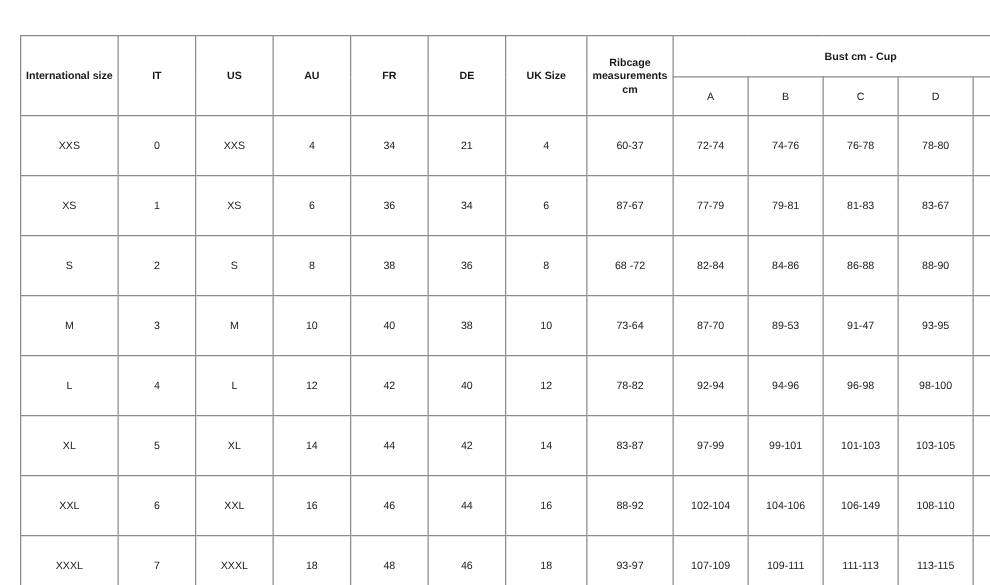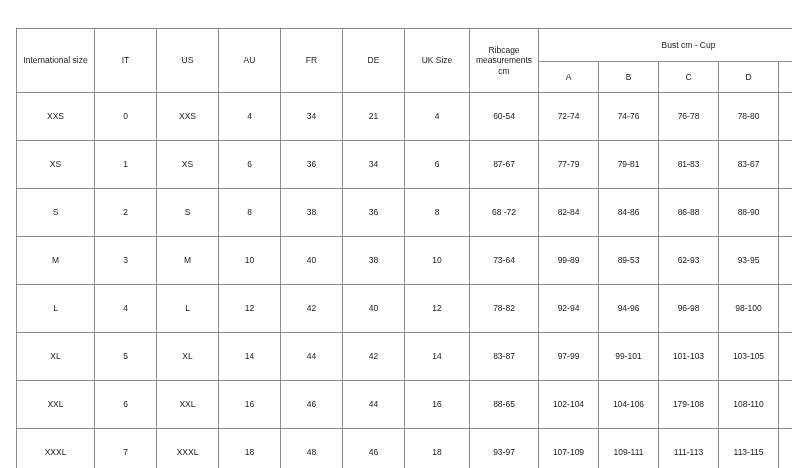--- a/index.html
+++ b/index.html
@@ -37,20 +37,21 @@
     text-align: center;
     vertical-align: middle;
     font-weight: normal;
     font-size: 8.5px;
     line-height: 1.25;
     color: #1a1a1a;
     padding: 2px 1px;
   }
   thead tr.head-row-1 th {
     height: 28px;
+    font-weight: bold;
   }
   thead tr.head-row-2 th {
     height: 26px;
   }
   tbody tr td {
     height: 43px;
   }
   th.tall {
     height: 54px;
   }
@@ -107,21 +108,21 @@
       </thead>
       <tbody>
         <tr>
           <td>XXS</td>
           <td>0</td>
           <td>XXS</td>
           <td>4</td>
           <td>34</td>
           <td>21</td>
           <td>4</td>
-          <td>60-54</td>
+          <td>60-37</td>
           <td>72-74</td>
           <td>74-76</td>
           <td>76-78</td>
           <td>78-80</td>
           <td>80-82</td>
         </tr>
         <tr>
           <td>XS</td>
           <td>1</td>
           <td>XS</td>
@@ -153,23 +154,23 @@
         </tr>
         <tr>
           <td>M</td>
           <td>3</td>
           <td>M</td>
           <td>10</td>
           <td>40</td>
           <td>38</td>
           <td>10</td>
           <td>73-64</td>
-          <td>99-89</td>
+          <td>87-70</td>
           <td>89-53</td>
-          <td>62-93</td>
+          <td>91-47</td>
           <td>93-95</td>
           <td>95-97</td>
         </tr>
         <tr>
           <td>L</td>
           <td>4</td>
           <td>L</td>
           <td>12</td>
           <td>42</td>
           <td>40</td>
@@ -197,24 +198,24 @@
           <td>105-107</td>
         </tr>
         <tr>
           <td>XXL</td>
           <td>6</td>
           <td>XXL</td>
           <td>16</td>
           <td>46</td>
           <td>44</td>
           <td>16</td>
-          <td>88-65</td>
+          <td>88-92</td>
           <td>102-104</td>
           <td>104-106</td>
-          <td>179-108</td>
+          <td>106-149</td>
           <td>108-110</td>
           <td>110-112</td>
         </tr>
         <tr>
           <td>XXXL</td>
           <td>7</td>
           <td>XXXL</td>
           <td>18</td>
           <td>48</td>
           <td>46</td>

